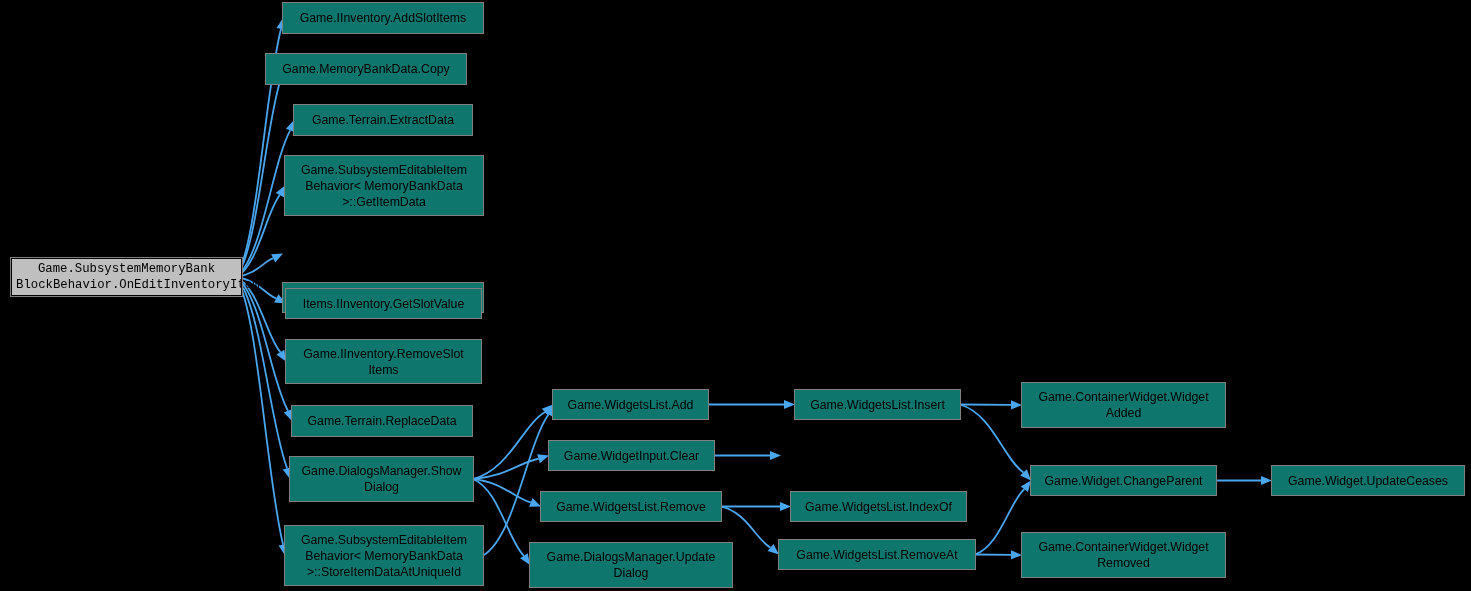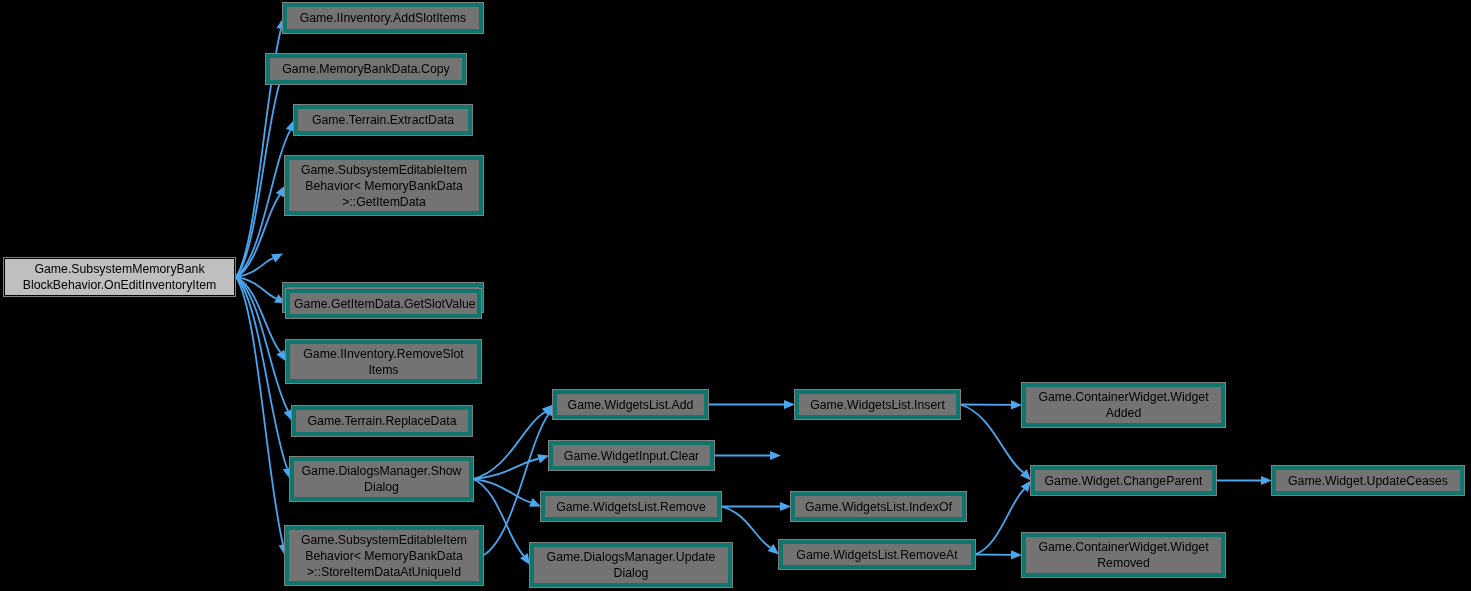--- a/index.html
+++ b/index.html
@@ -7,22 +7,22 @@
     position:relative;
     width:1471px;height:591px;
     background:#000000;
     font-family:"Liberation Sans","DejaVu Sans",sans-serif;
     overflow:hidden;
   }
   #edges{position:absolute;left:0;top:0;width:1471px;height:591px;}
   .node{
     position:absolute;
     box-sizing:border-box;
-    background:#737373;
-    border:4px solid #0f766e;
+    background:#0f766e;
+    border:6px solid #0f766e;
     outline:1px solid #808080;
     display:flex;
     align-items:center;
     justify-content:center;
     text-align:center;
     color:#000000;
     font-size:12.3px;
     line-height:16px;
     letter-spacing:0px;
     white-space:pre-line;
@@ -130,30 +130,30 @@
       </g>
       <g>
         <path d="M 975 554.5 L 1011.00062240077 554.882985344689" stroke="#4aa6ee" stroke-width="1.8" fill="none"></path>
         <polygon points="1022,555 1010.9516889994582,559.4827250680033 1011.0495558020818,550.2832456213747" fill="#4aa6ee"></polygon>
       </g>
       <g>
         <path d="M 1216 480.5 L 1261 480.5" stroke="#4aa6ee" stroke-width="1.8" fill="none"></path>
         <polygon points="1272,480.5 1261,485.1 1261,475.9" fill="#4aa6ee"></polygon>
       </g>
     </svg>
-<div class="node highlight" style="left: 4px; top: 258px; width: 231px; height: 38px;"><span class="lbl">Game.SubsystemMemoryBank
+<div class="node highlight" style="left: 11px; top: 258px; width: 231px; height: 38px; font-family: Liberation Mono, monospace;"><span class="lbl">Game.SubsystemMemoryBank
 BlockBehavior.OnEditInventoryItem</span></div>
     <div class="node" style="left: 283px; top: 3px; width: 200px; height: 30px;"><span class="lbl">Game.IInventory.AddSlotItems</span></div>
     <div class="node" style="left: 266px; top: 54px; width: 200px; height: 30px;"><span class="lbl">Game.MemoryBankData.Copy</span></div>
     <div class="node" style="left: 294px; top: 105px; width: 178px; height: 30px;"><span class="lbl">Game.Terrain.ExtractData</span></div>
     <div class="node" style="left: 285px; top: 156px; width: 198px; height: 59px;"><span class="lbl">Game.SubsystemEditableItem
 Behavior&lt; MemoryBankData
 &gt;::GetItemData</span></div>
     <div class="node" style="left: 283px; top: 239px; width: 200px; height: 29px; margin-top: 44px;"><span class="lbl">Game.IInventory.GetSlotCount</span></div>
-    <div class="node" style="left: 286px; top: 289px; width: 195px; height: 29px;"><span class="lbl">Game.GetItemData.GetSlotValue</span></div>
+    <div class="node" style="left: 286px; top: 289px; width: 195px; height: 29px;"><span class="lbl">Items.IInventory.GetSlotValue</span></div>
     <div class="node" style="left: 286px; top: 340px; width: 195px; height: 43px;"><span class="lbl">Game.IInventory.RemoveSlot
 Items</span></div>
     <div class="node" style="left: 292px; top: 406px; width: 180px; height: 30px;"><span class="lbl">Game.Terrain.ReplaceData</span></div>
     <div class="node" style="left: 290px; top: 457px; width: 183px; height: 44px;"><span class="lbl">Game.DialogsManager.Show
 Dialog</span></div>
     <div class="node" style="left: 285px; top: 526px; width: 198px; height: 59px;"><span class="lbl">Game.SubsystemEditableItem
 Behavior&lt; MemoryBankData
 &gt;::StoreItemDataAtUniqueId</span></div>
     <div class="node" style="left: 549px; top: 441px; width: 165px; height: 29px;"><span class="lbl">Game.WidgetInput.Clear</span></div>
     <div class="node" style="left: 553px; top: 390px; width: 155px; height: 29px;"><span class="lbl">Game.WidgetsList.Add</span></div>

